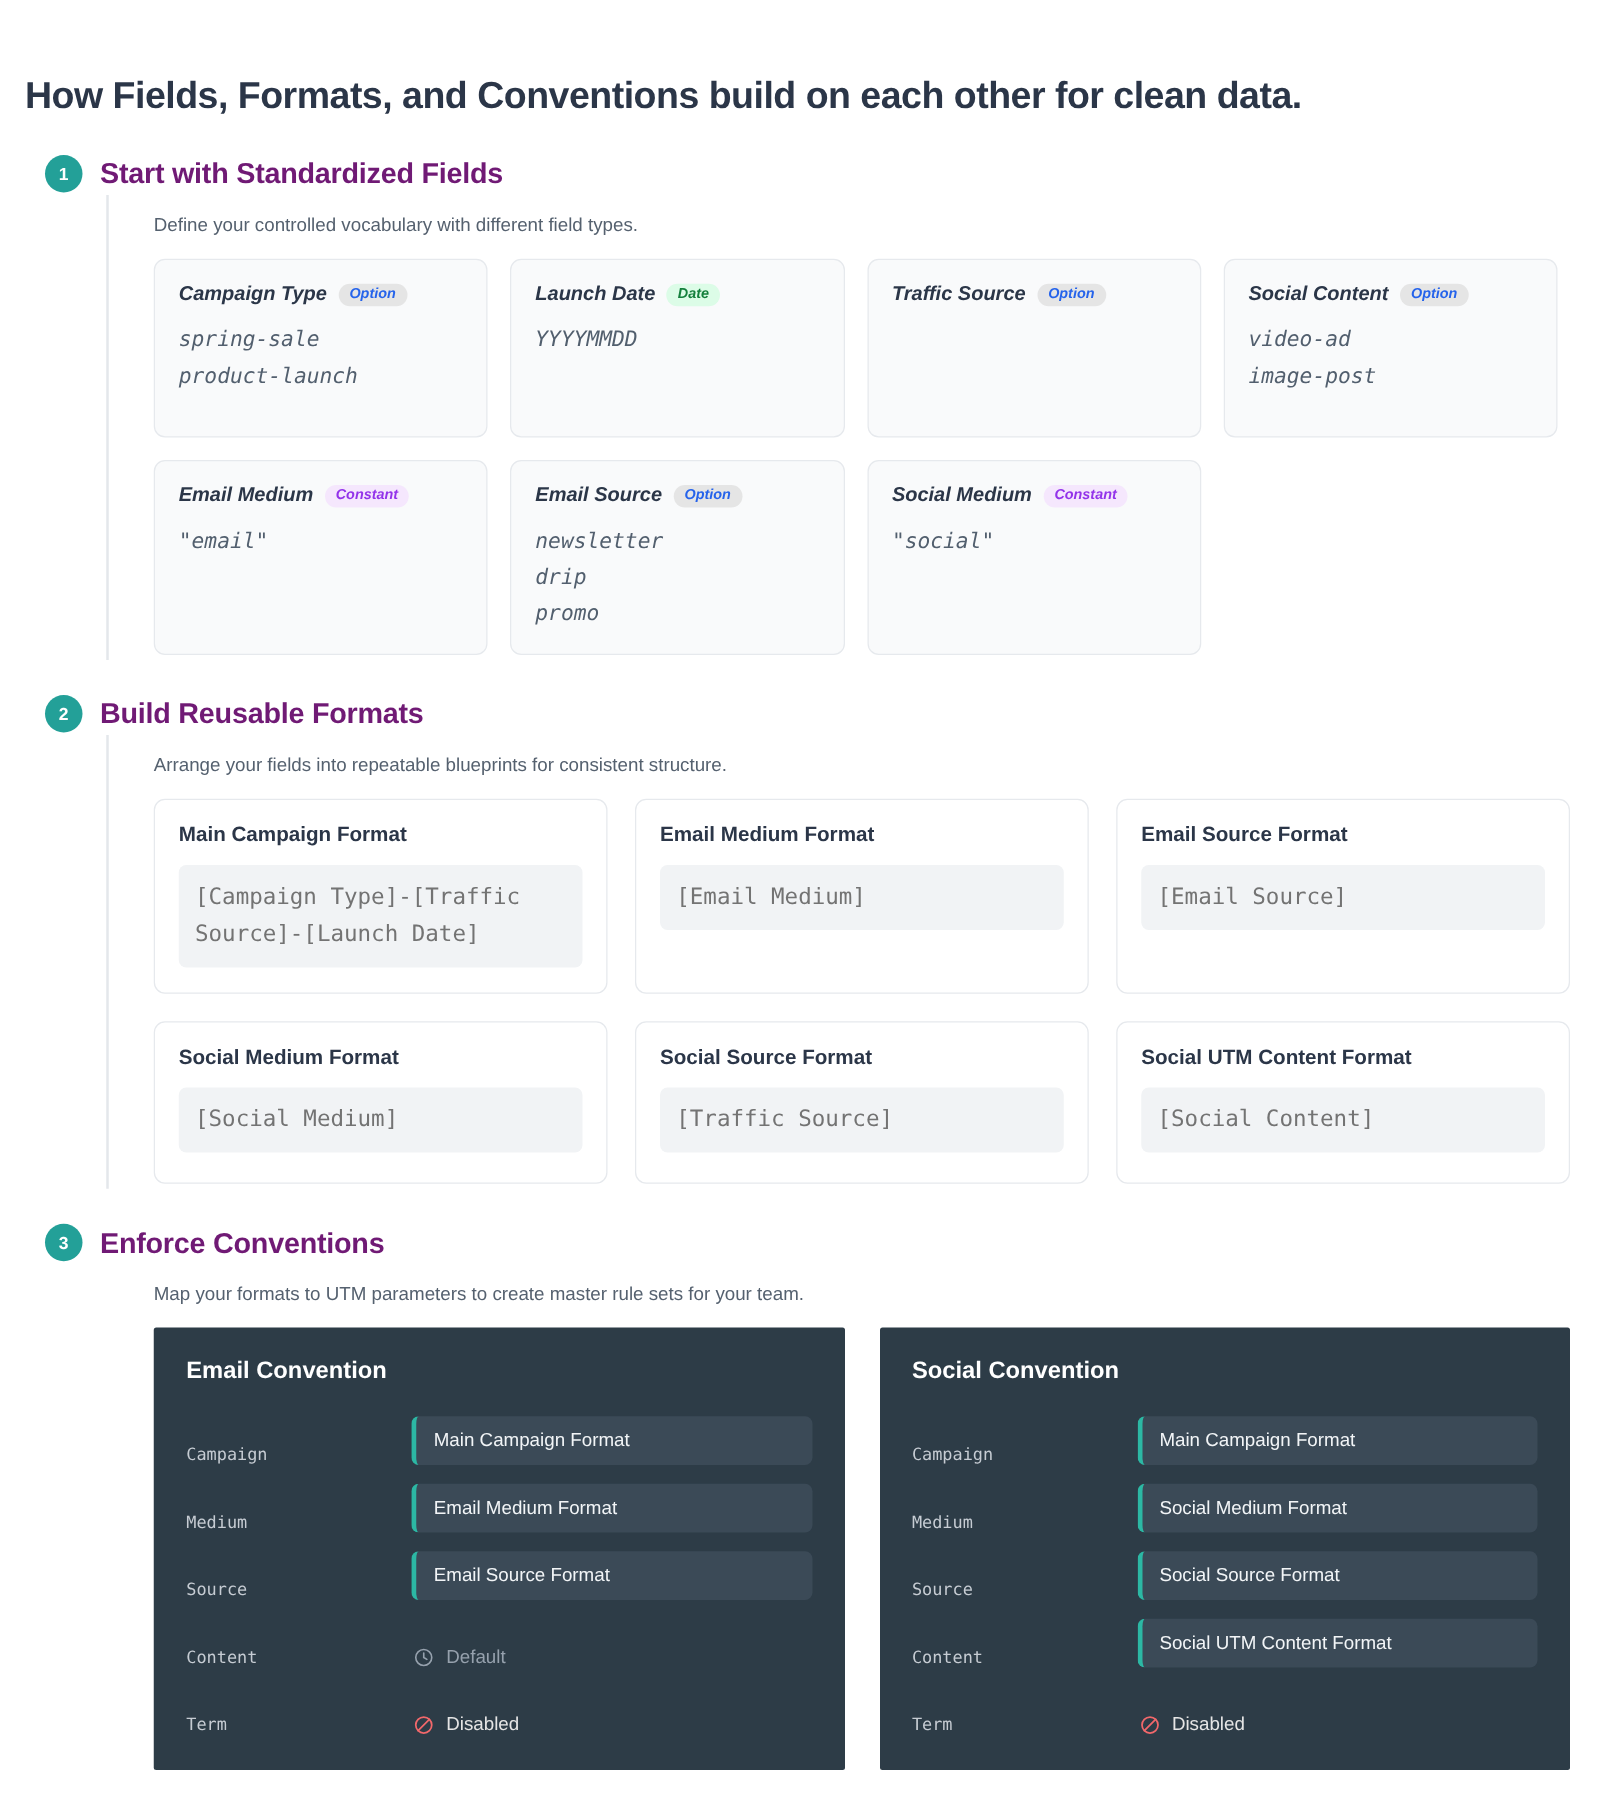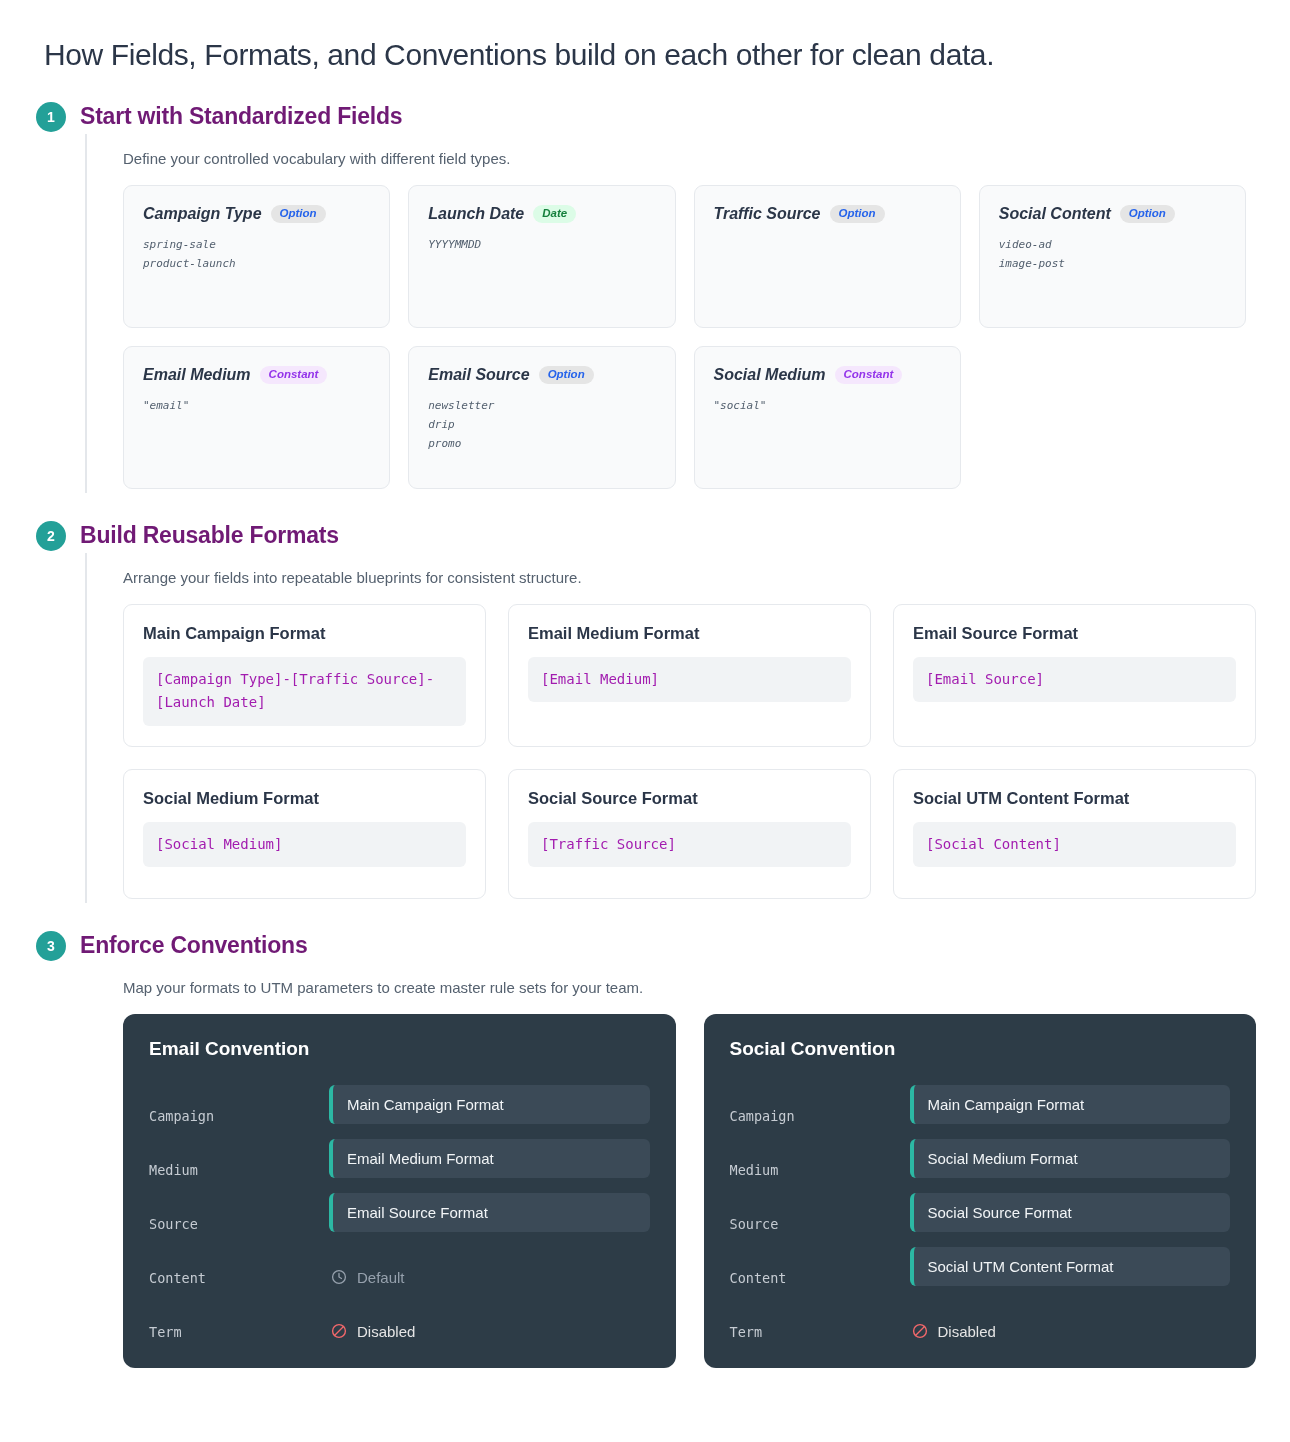--- a/index.html
+++ b/index.html
@@ -9,25 +9,26 @@
     background: #ffffff;
     font-family: "Liberation Sans", sans-serif;
     color: #293544;
     overflow: hidden;
   }
   .page { position: relative; width: 1290px; height: 1442px; padding: 0; }
 
   
   .main-title {
     font-size: 30px;
-    font-weight: normal;
+    font-weight: bold;
     letter-spacing: -0.4px;
     color: #2b3648;
-    padding: 36px 0 0 44px;
+    padding: 36px 0 0 20px;
     line-height: 1.25;
+    margin-top: 22px;
   }
 
   
   .step-section { position: relative; margin-top: 26px; }
   .step-head {
     display: flex;
     align-items: center;
     gap: 14px;
     padding-left: 36px;
     height: 34px;
@@ -96,21 +97,21 @@
     border-radius: 11px;
     white-space: nowrap;
     line-height: 1;
   }
   .badge.option   { background: #e5e5e5; color: #2563eb; }
   .badge.date     { background: #dcfce7; color: #15803d; }
   .badge.constant { background: #f5e7fd; color: #9333ea; }
 
   .field-values {
     font-family: "DejaVu Sans Mono", monospace;
-    font-size: 11px;
+    font-size: 17px;
     color: #525f6e;
     line-height: 1.72;
   }
 
   
   .grid-formats {
     display: grid;
     grid-template-columns: repeat(3, 1fr);
     gap: 22px;
     padding-right: 34px;
@@ -126,35 +127,35 @@
     font-size: 16.5px;
     font-weight: bold;
     color: #2b3648;
     margin-bottom: 14px;
   }
   .format-pattern {
     background: #f1f3f5;
     border-radius: 6px;
     padding: 11px 13px;
     font-family: "DejaVu Sans Mono", monospace;
-    font-size: 14px;
-    color: #a21caf;
+    font-size: 18px;
+    color: #737373;
     line-height: 1.68;
   }
 
   
   .grid-conventions {
     display: grid;
     grid-template-columns: repeat(2, 1fr);
     gap: 28px;
     padding-right: 34px;
   }
   .conv-panel {
     background: #2d3c47;
-    border-radius: 12px;
+    border-radius: 2px;
     padding: 24px 26px 28px 26px;
   }
   .conv-title {
     font-size: 19px;
     font-weight: bold;
     color: #ffffff;
     margin-bottom: 20px;
   }
   .conv-row {
     display: flex;

